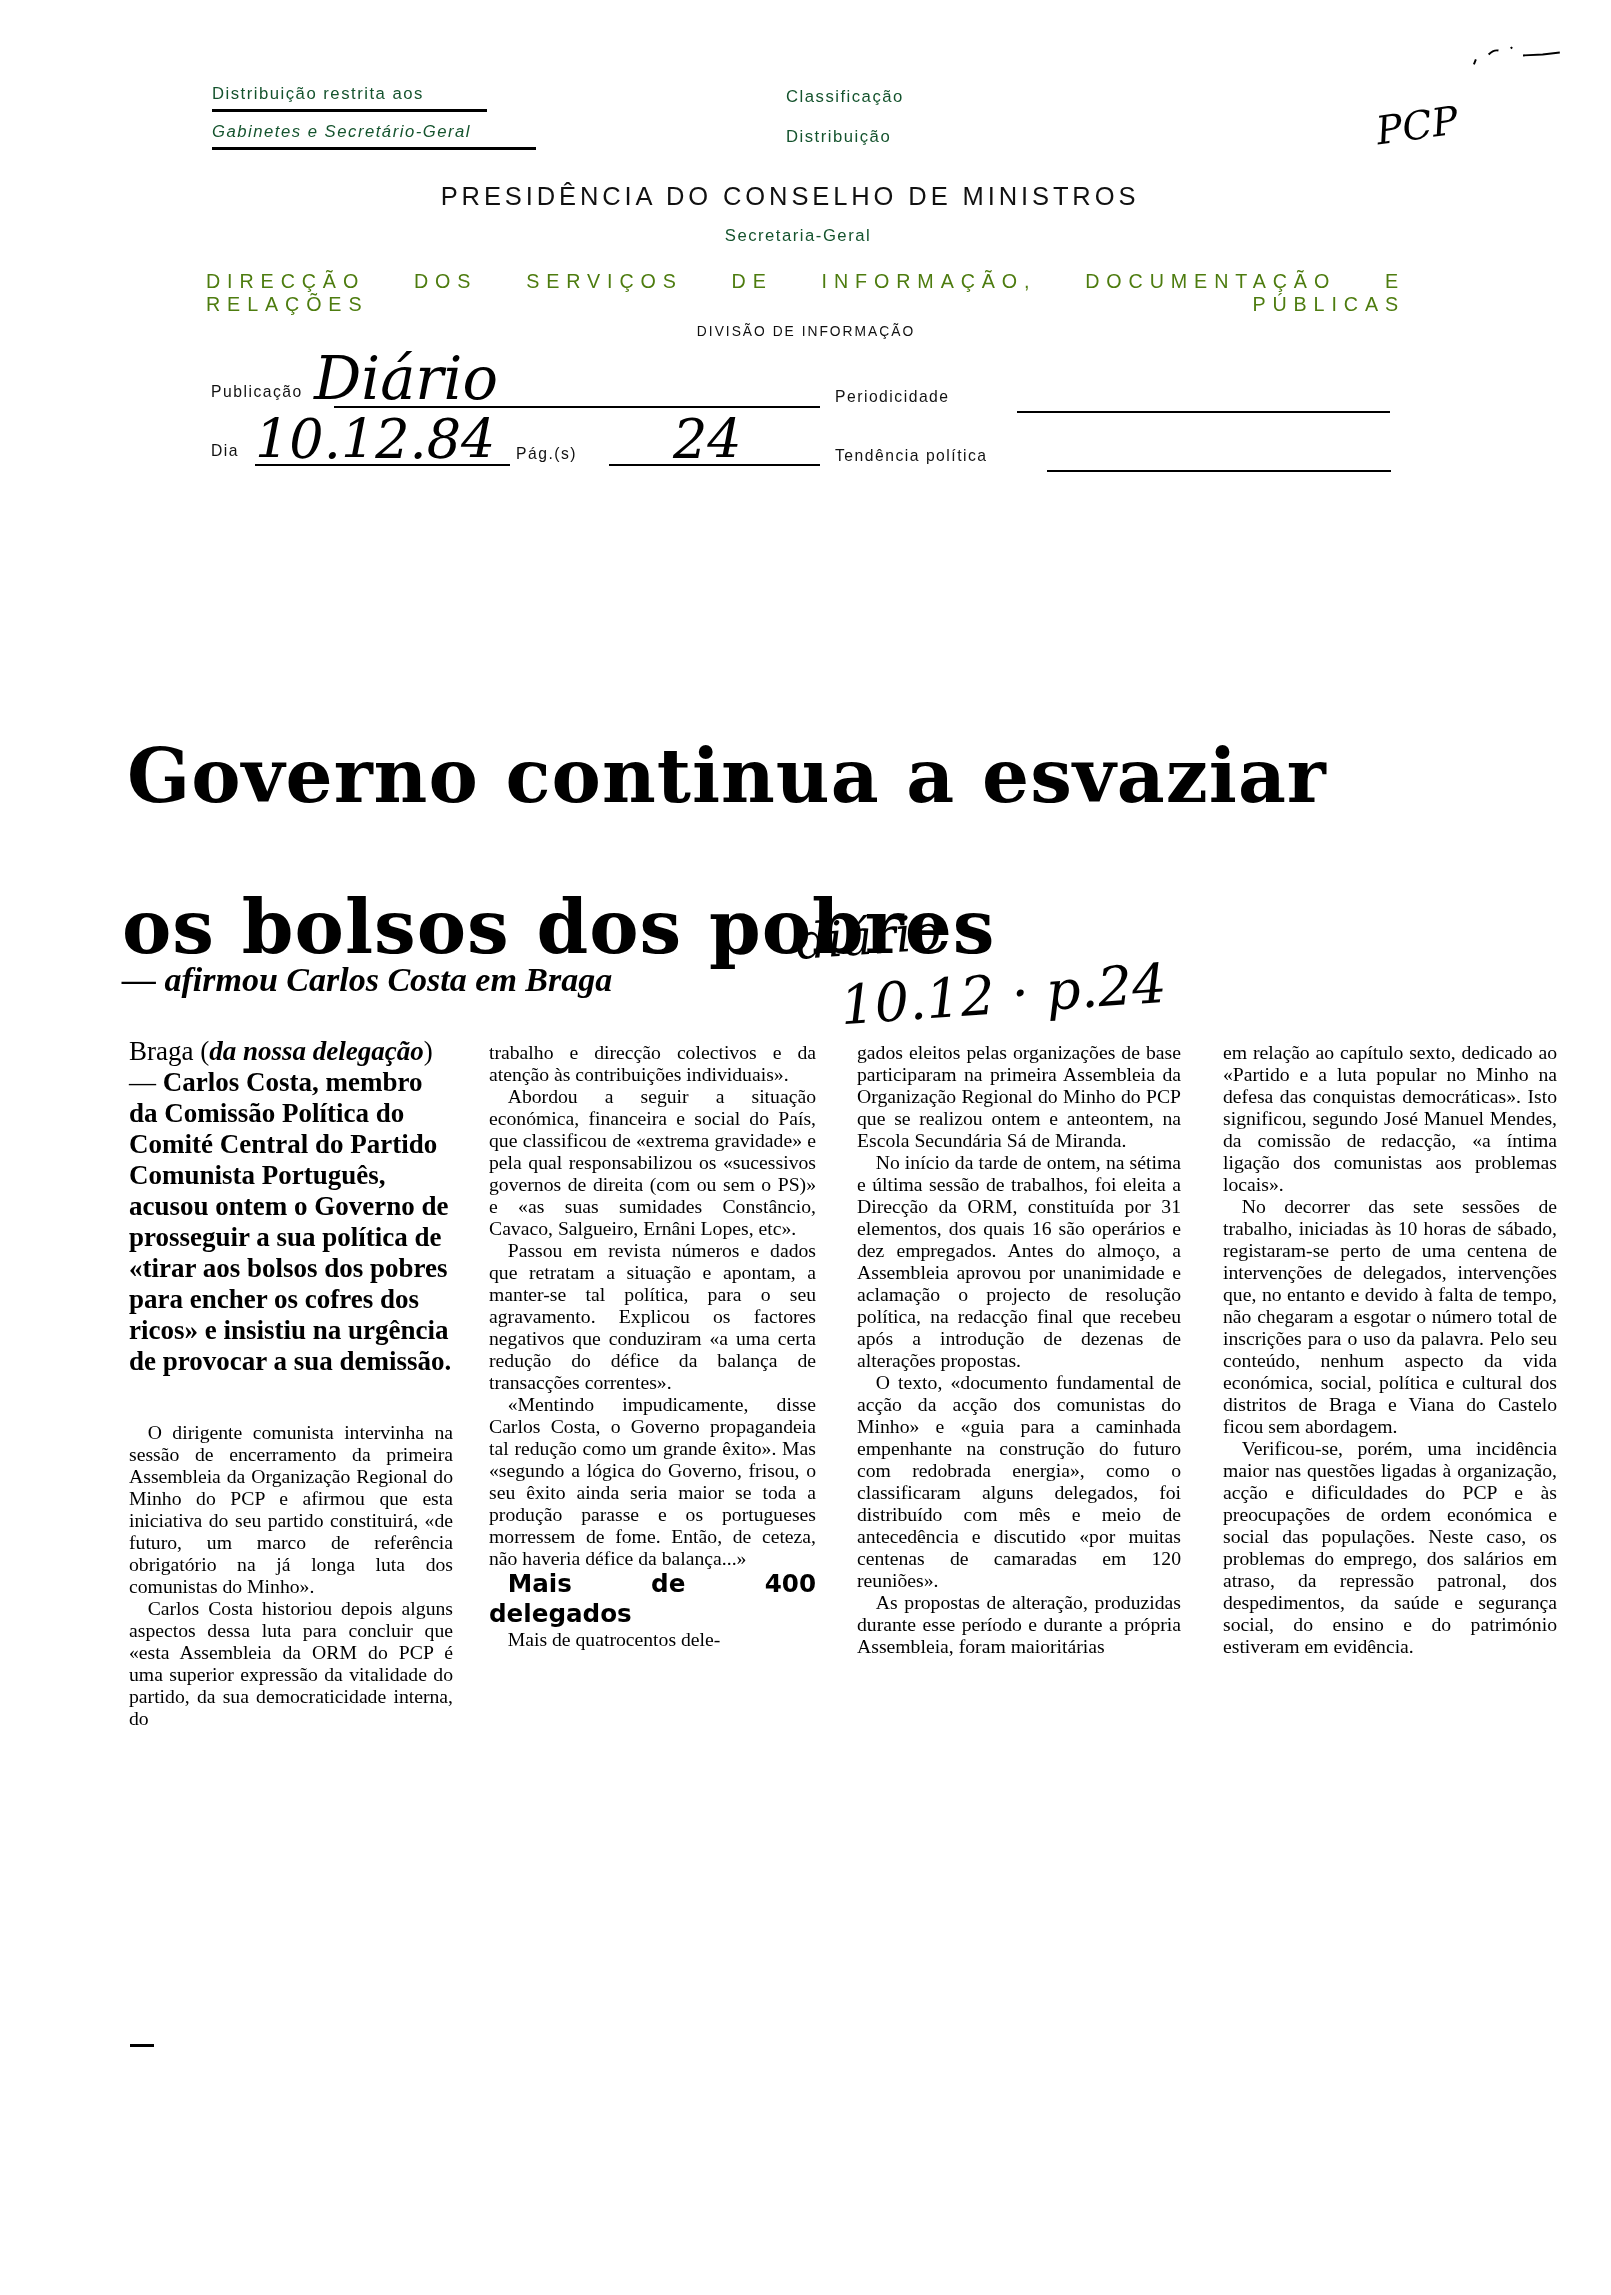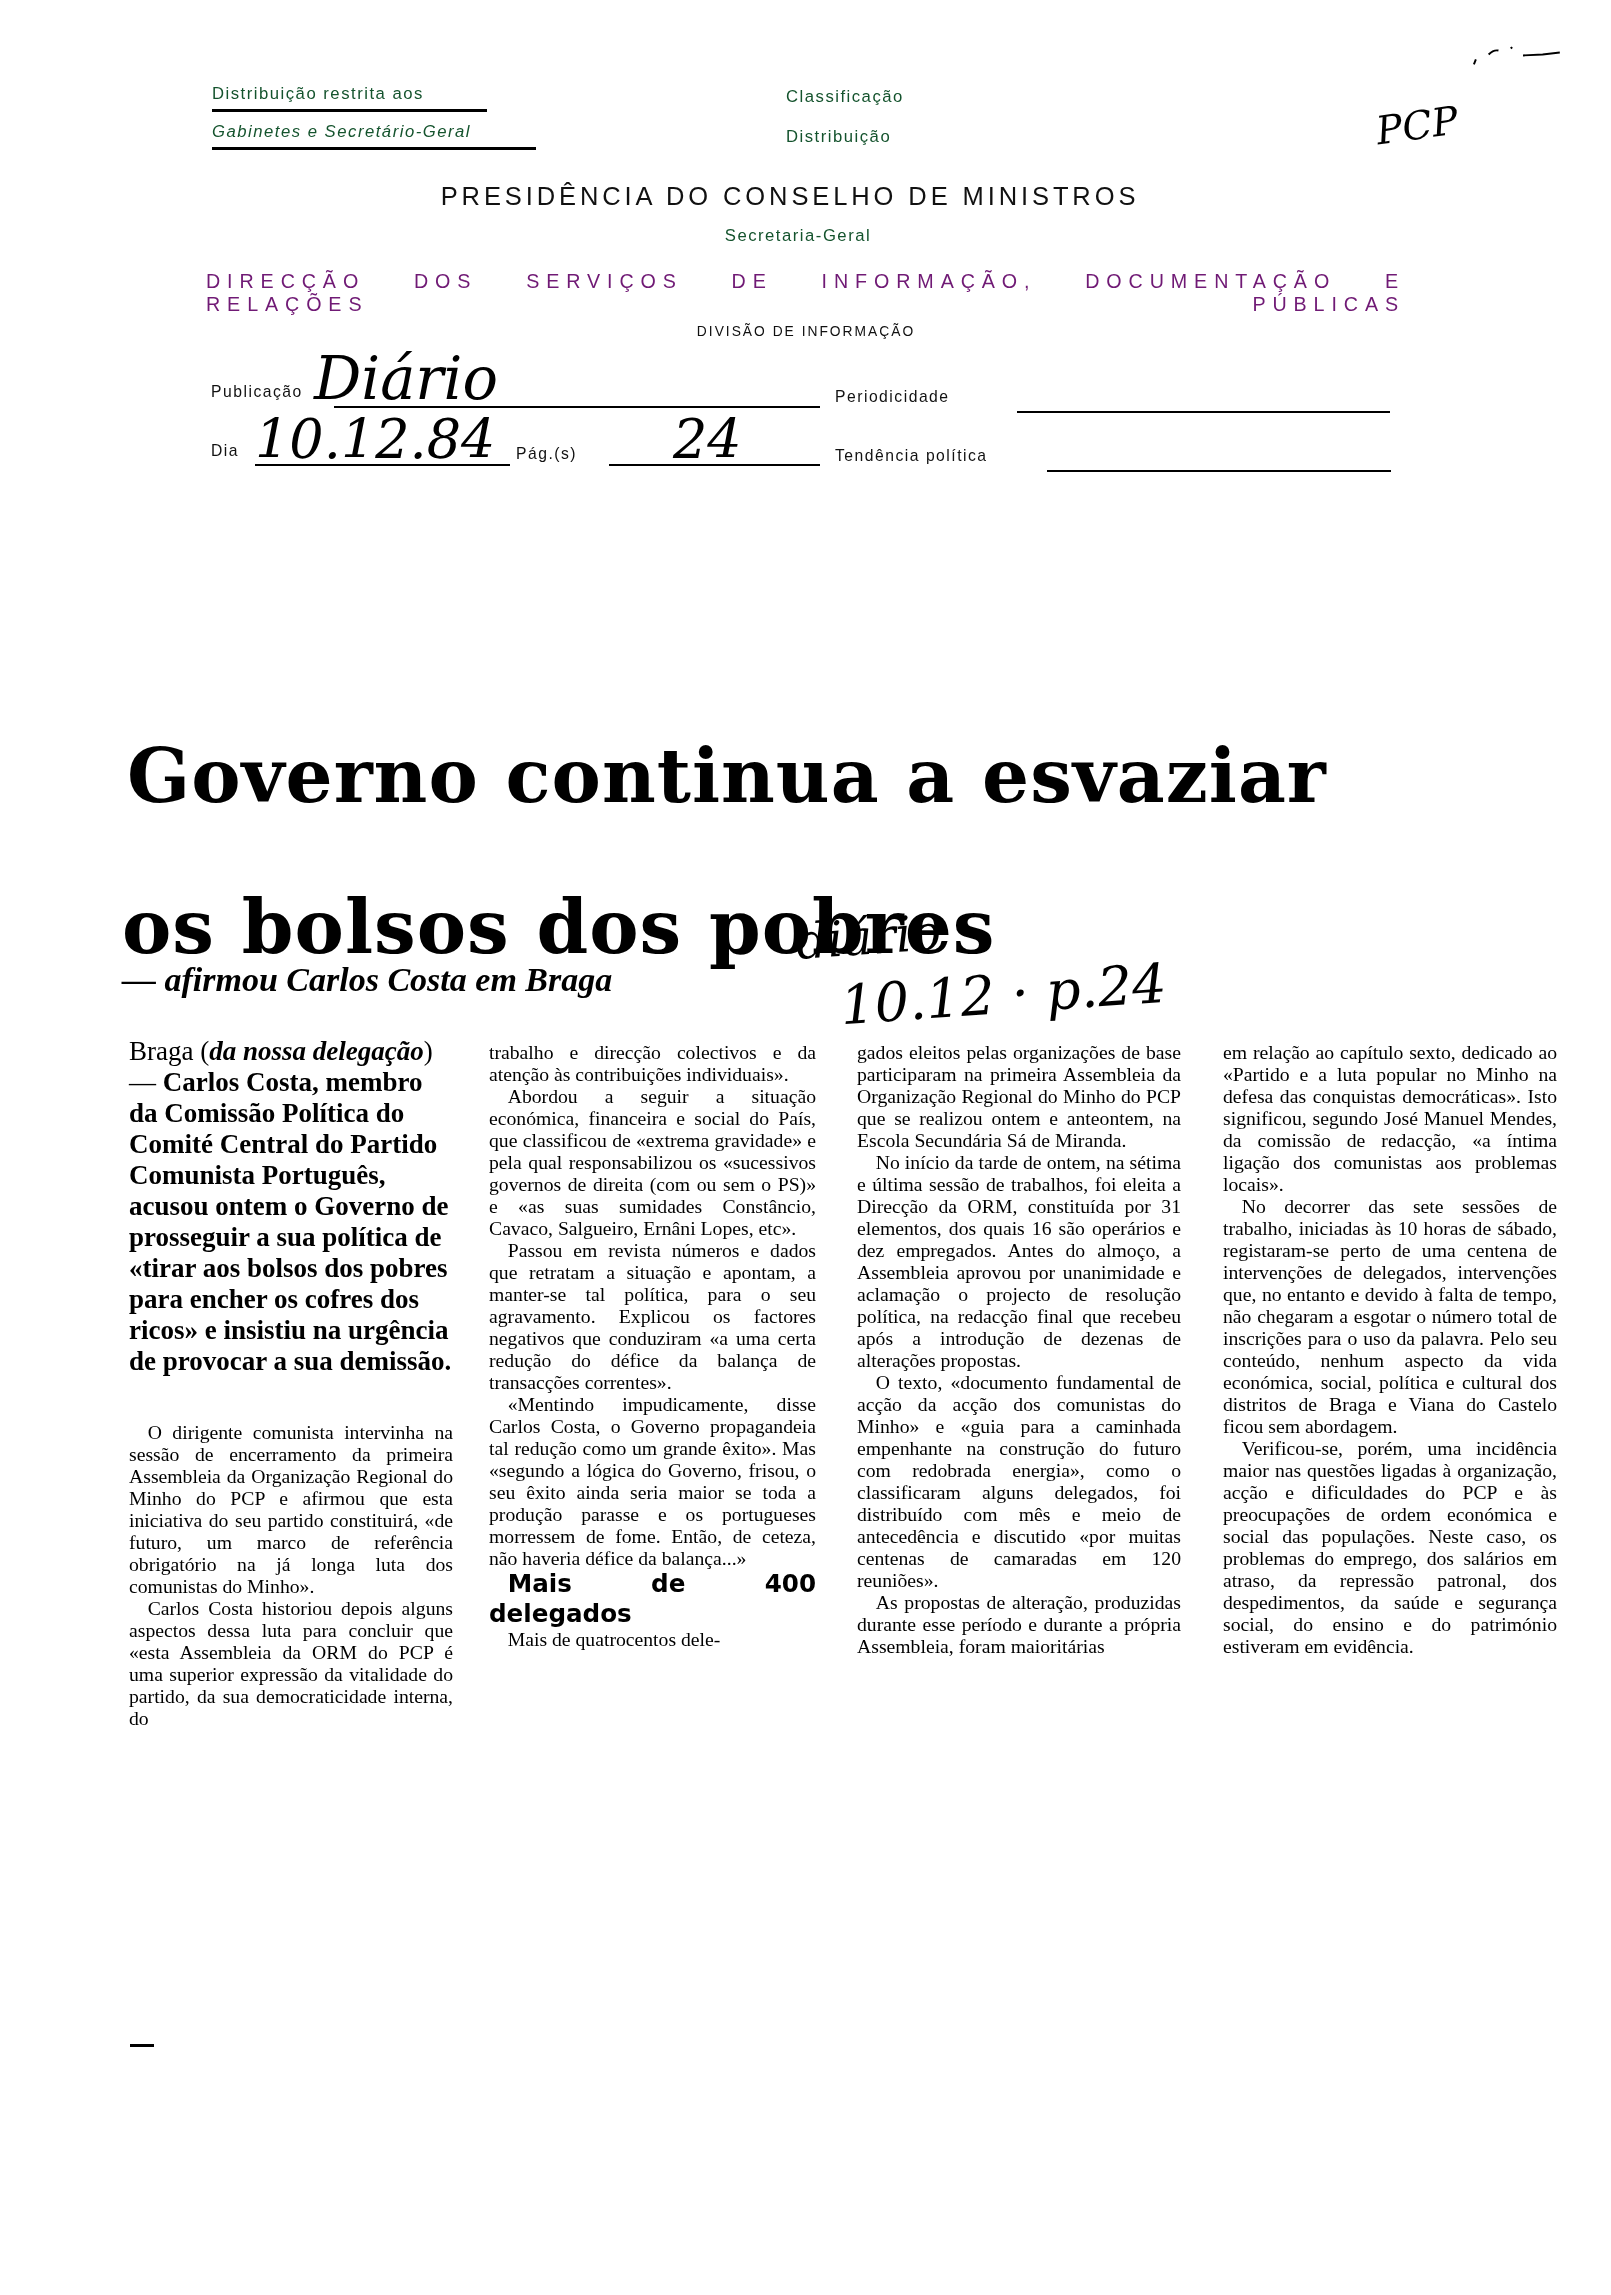--- a/index.html
+++ b/index.html
@@ -1,21 +1,21 @@
 <!DOCTYPE html>
 <html style="font-size:7.9px"><head>
   <meta charset="utf-8">
   <style>
     html, body { margin: 0; padding: 0; background: #ffffff; }
     body { width: 1612px; height: 2295px; position: relative; overflow: hidden; color: #000; font-family: "Liberation Serif", serif; }
     .abs { position: absolute; }
     .form-small { font-family: "Liberation Sans", sans-serif; font-size: 16.7px; letter-spacing: 1.5px; color: #14532d; font-weight: 300; }
     .underline-bar { position: absolute; height: 2.9px; background: #000; }
     .title-main { font-family: "Liberation Sans", sans-serif; font-size: 25.5px; letter-spacing: 3.9px; color: #111; }
-    .dept { font-family: "Liberation Sans", sans-serif; font-size: 19.7px; letter-spacing: 6.9px; color: #701a75; word-spacing: 16.7px; }
+    .dept { font-family: "Liberation Sans", sans-serif; font-size: 19.7px; letter-spacing: 6.9px; color: #4d7c0f; word-spacing: 16.7px; }
     .divi { font-family: "Liberation Sans", sans-serif; font-size: 13.8px; letter-spacing: 2px; color: #111; }
     .field-label { font-family: "Liberation Sans", sans-serif; font-size: 15.7px; letter-spacing: 1.5px; color: #111; }
     .field-line { position: absolute; height: 2px; background: #000; }
     .hand { font-family: "DejaVu Serif", serif; font-style: italic; font-weight: bold; color: #000; }
     .headline { font-family: "DejaVu Serif", serif; font-weight: bold; font-size: 74px; letter-spacing: 1px; line-height: 1; white-space: nowrap; }
     .subhead { font-family: "Liberation Serif", serif; font-style: italic; font-weight: bold; font-size: 34px; white-space: nowrap; }
     .col { position: absolute; font-family: "Liberation Serif", serif; font-size: 19.7px; line-height: 22px; text-align: justify; }
     .col p { margin: 0; text-indent: 18.7px; }
     .col p.noindent { text-indent: 0; }
     .lead { font-size: 27px; line-height: 31px; font-weight: bold; text-align: left; margin-bottom: 44px !important; }

